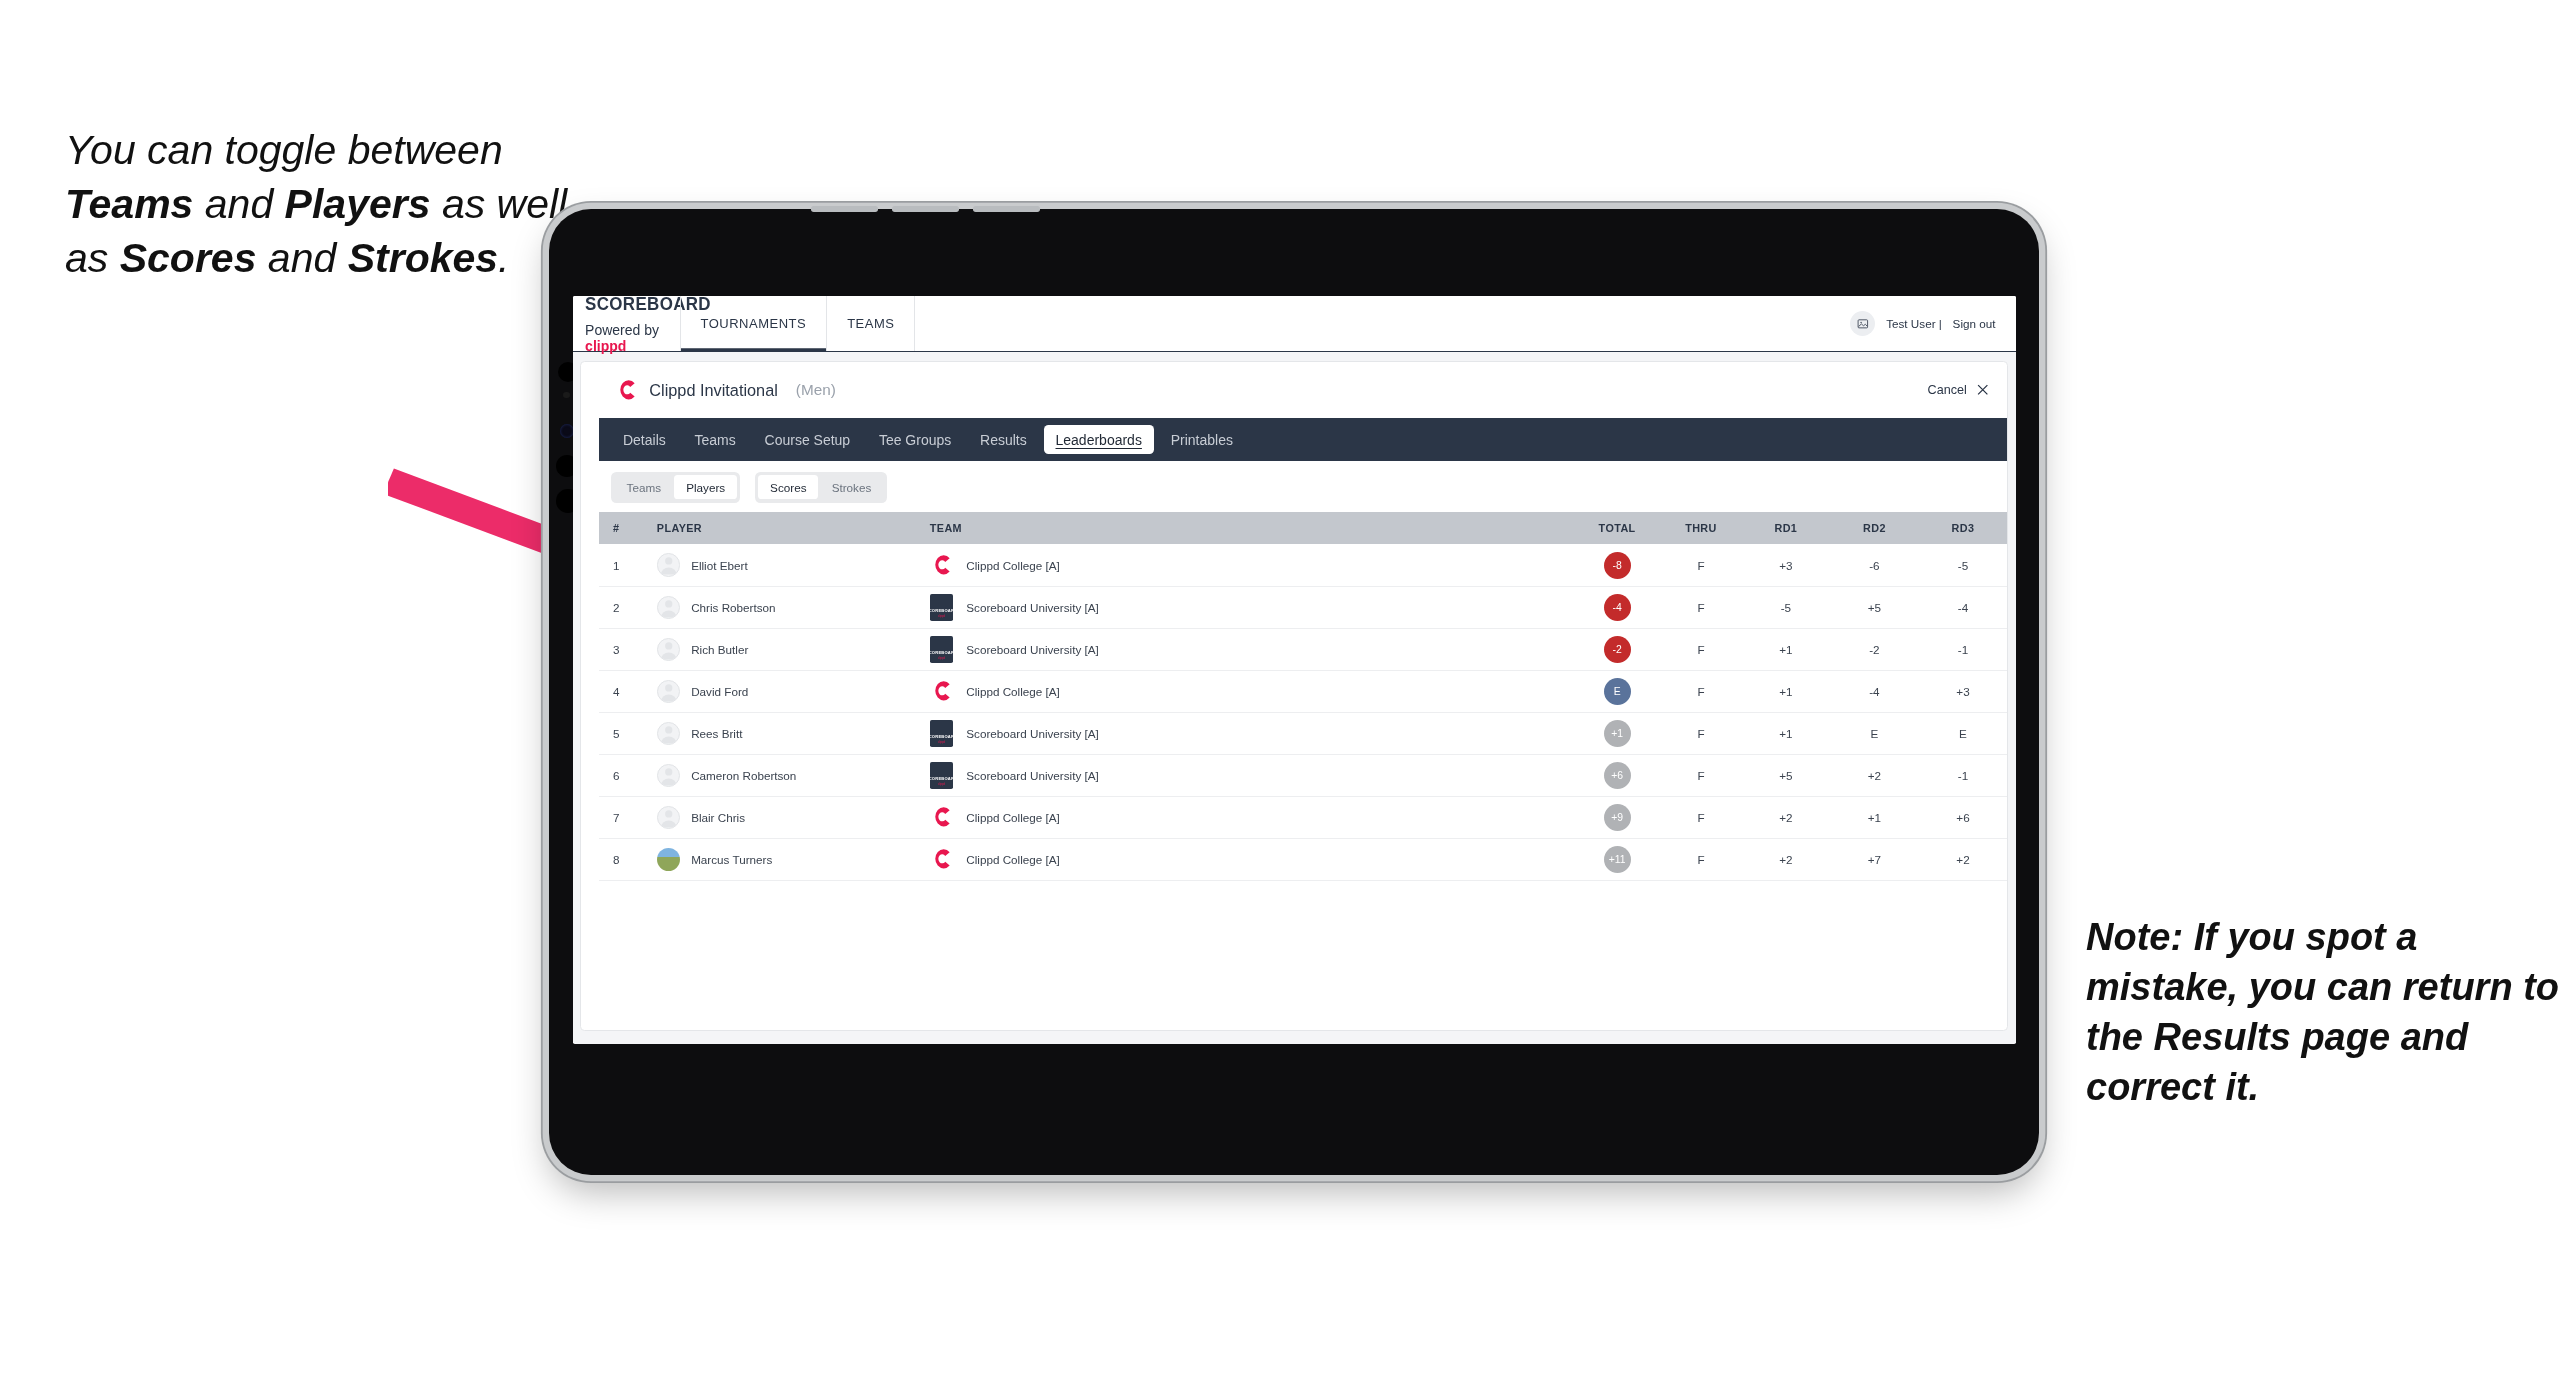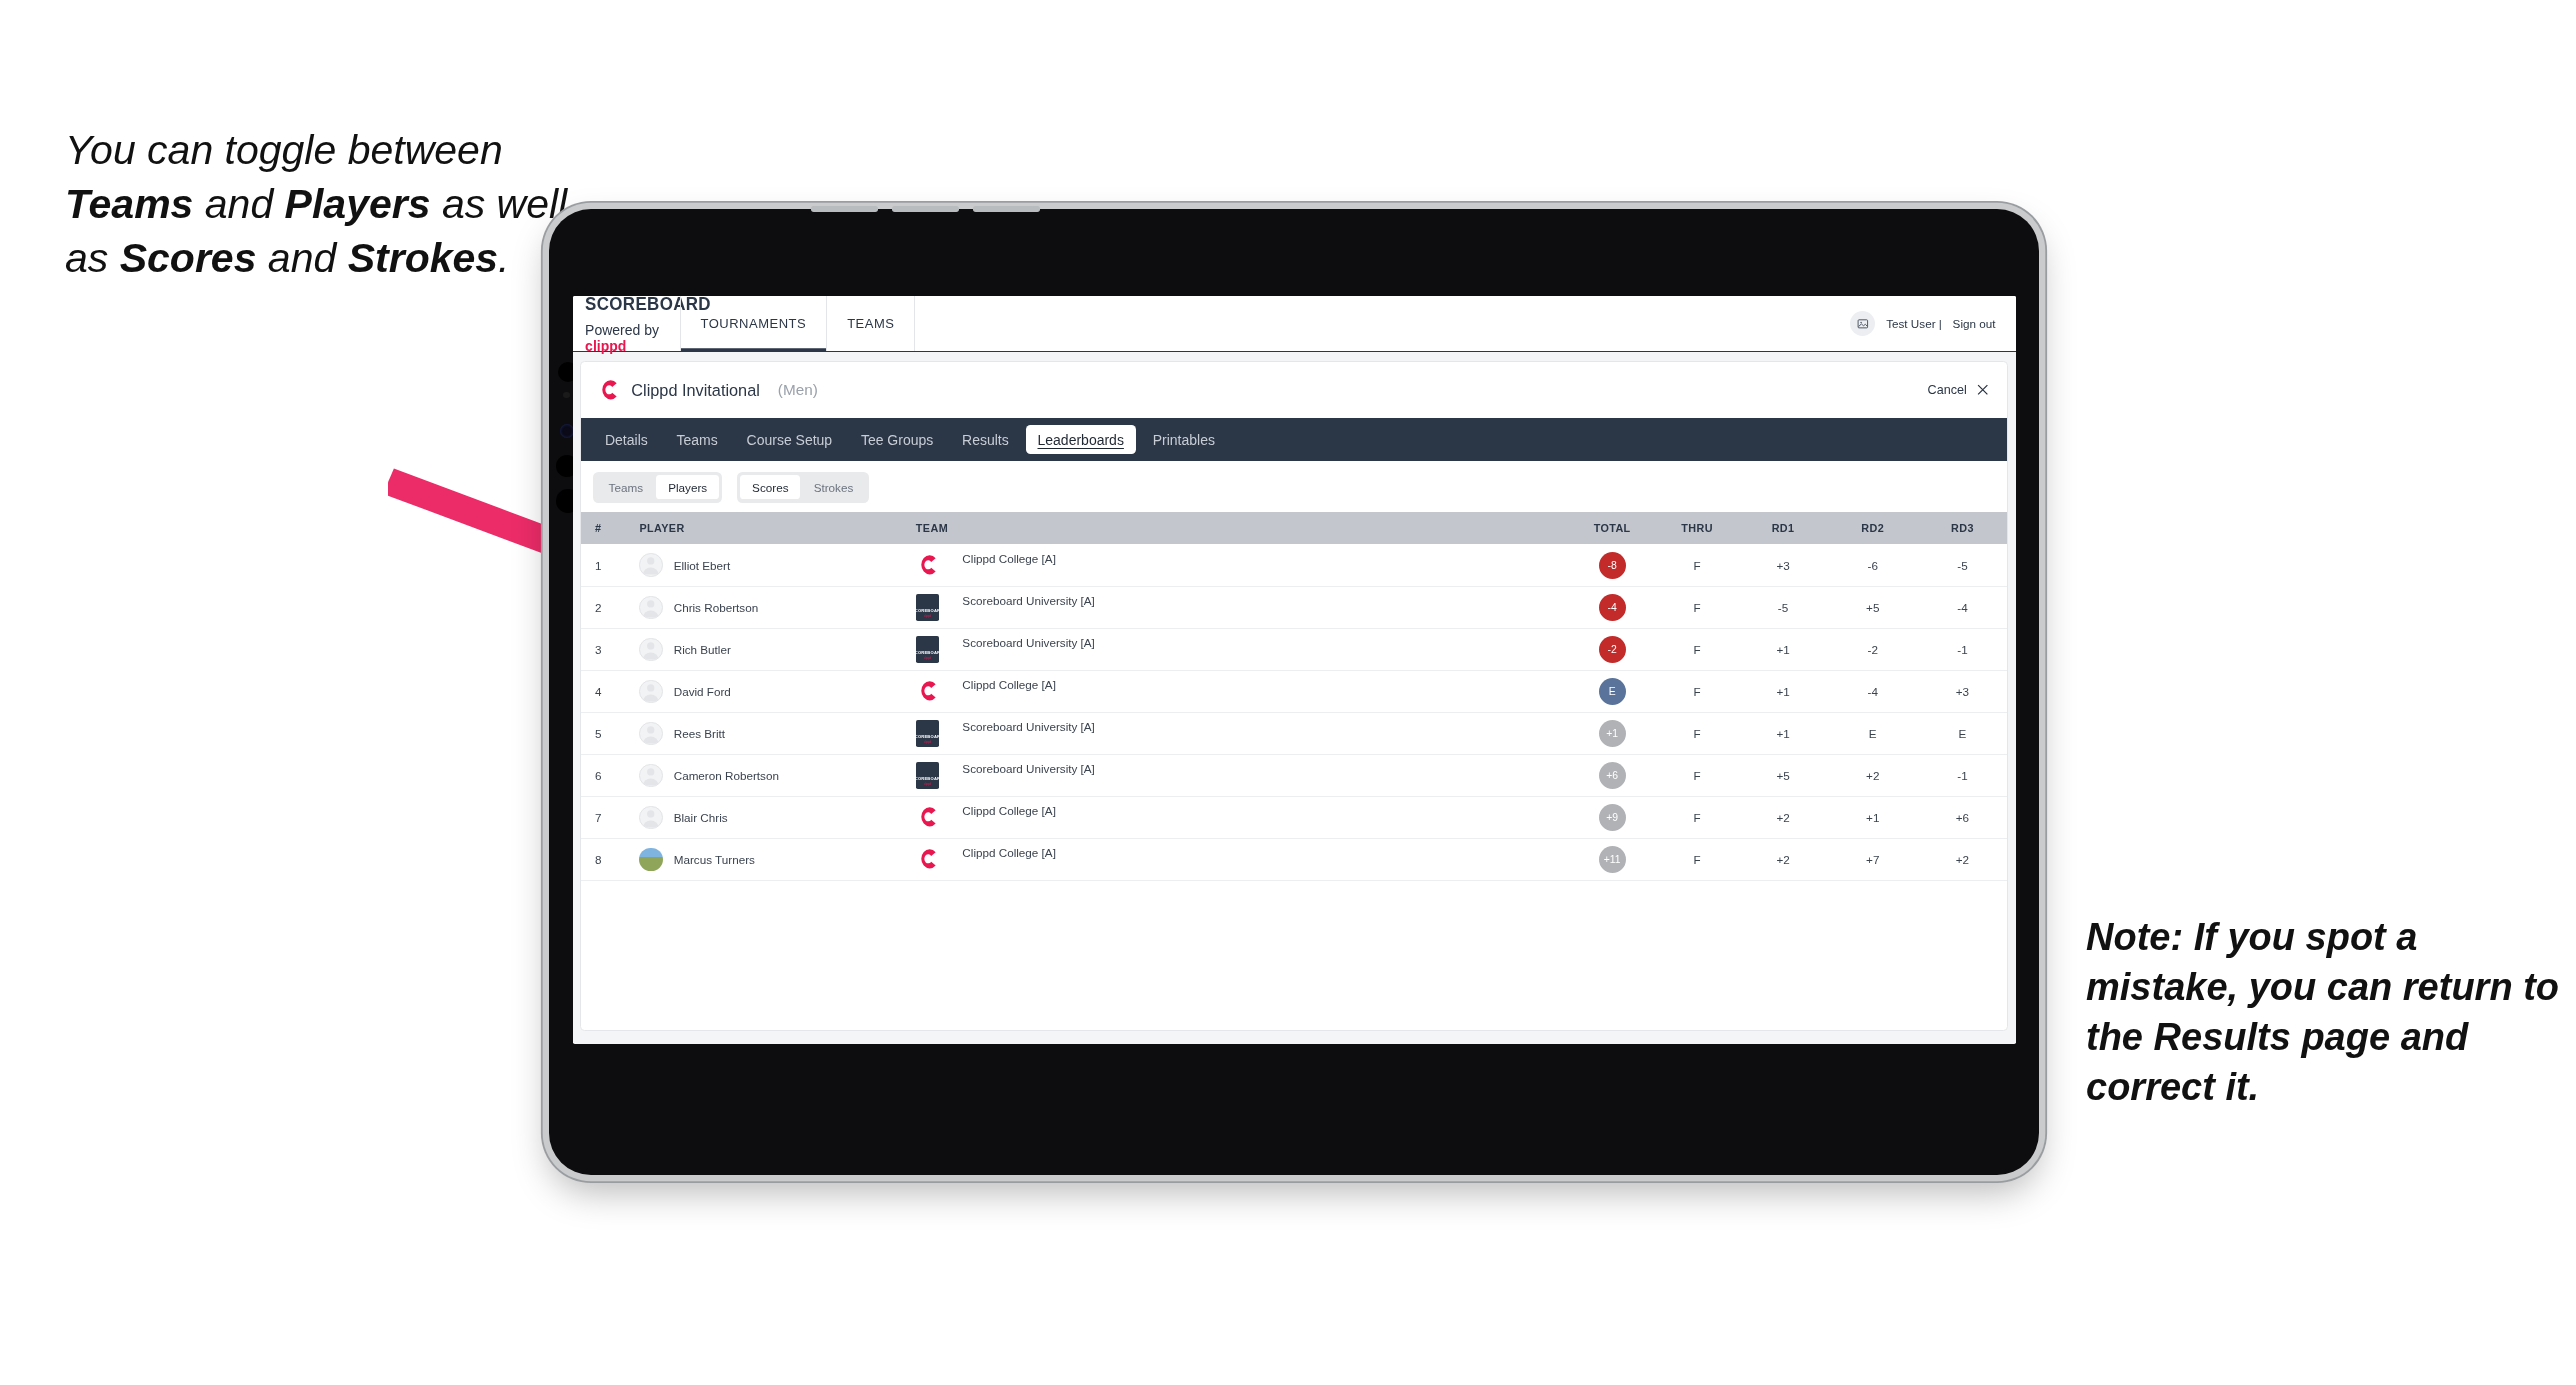--- a/index.html
+++ b/index.html
@@ -97,21 +97,21 @@
   #signout { color: #2b3647; cursor: pointer; }
 
   
   #card {
     margin: 9px 7.2px 0 7.2px;
     background: #ffffff;
     border: 0.9px solid #e4e6e9;
     border-radius: 4.5px;
     overflow: hidden;
     height: 670px;
-    display: flex; flex-direction: column;
+    display: flex; flex-direction: column; padding-left: 18px;
   }
 
   #card-head {
     height: 56px; display: flex; align-items: center;
     padding: 0 18px; gap: 12.6px;
   }
   #tournament-logo {
     width: 20px; height: 23.5px; display: flex; align-items: center; justify-content: center;
   }
   #tournament-title { font-size: 16.3px; color: #2b3647; }
@@ -168,21 +168,21 @@
 
   .player-cell { display: flex; align-items: center; gap: 10.8px; }
   .avatar {
     width: 23.5px; height: 23.5px; border-radius: 50%;
     background: #f2f3f5; border: 0.9px solid #e2e4e7;
     flex: 0 0 auto; overflow: hidden;
     display: flex; align-items: flex-end; justify-content: center;
   }
   .avatar.photo { border: none; background: linear-gradient(#7fb4e0 0 40%, #8fa65a 40% 100%); }
 
-  .team-cell { display: flex; align-items: flex-start; gap: 23px; }
+  .team-cell { display: flex; align-items: center; gap: 13px; }
   .team-logo { width: 23.5px; height: 27px; flex: 0 0 auto; display:flex; align-items:center; justify-content:center; }
   .team-logo.sb {
     background: #2b3647; border-radius: 1.8px;
     flex-direction: column; gap: 1.8px; padding-top: 10.8px; align-items:center;
   }
   .sb-word { font-size: 4.1px; color: #fff; font-weight: 700; letter-spacing: 0.2px; }
   .sb-sub  { font-size: 2.7px; color: #e8174f; }
 
   .badge {
     display: inline-flex; align-items: center; justify-content: center;

